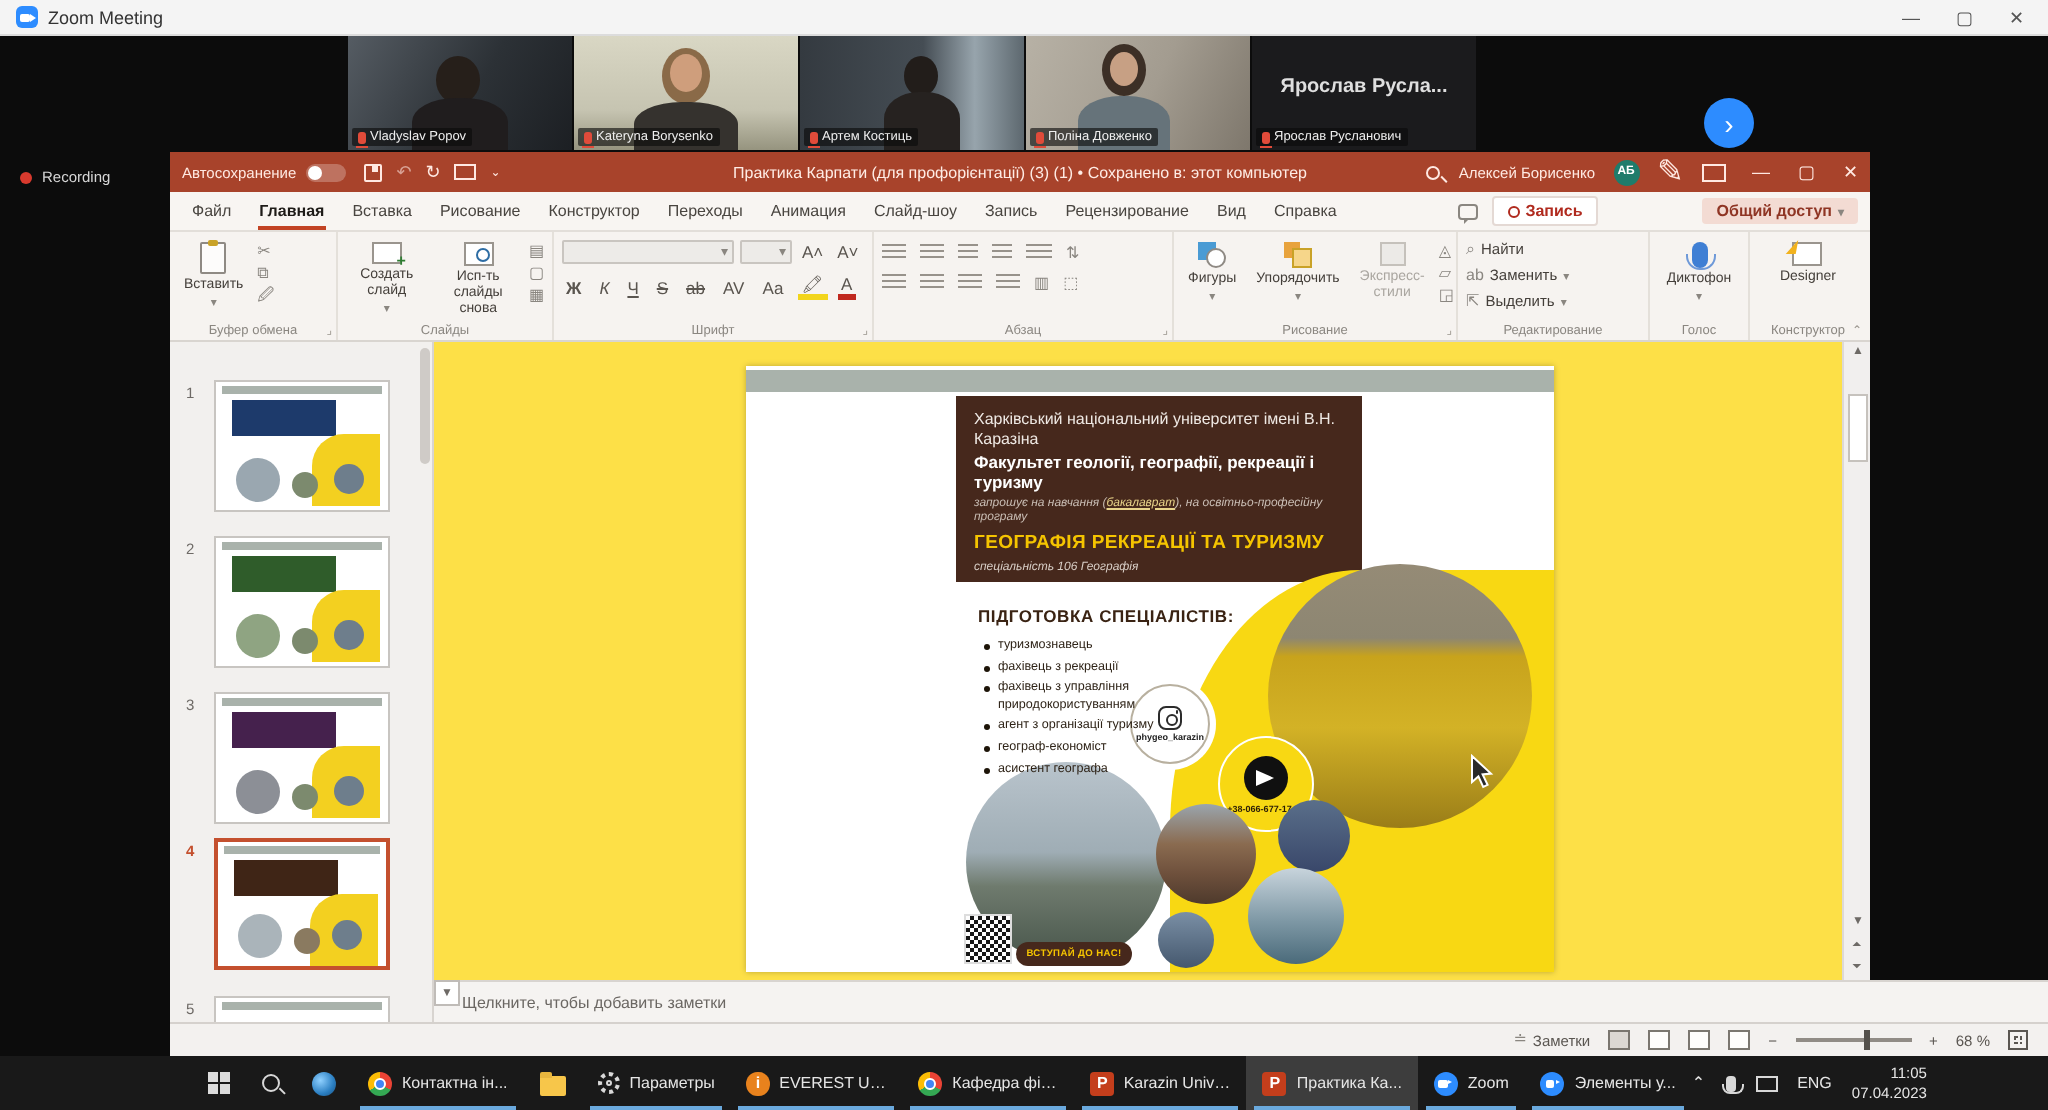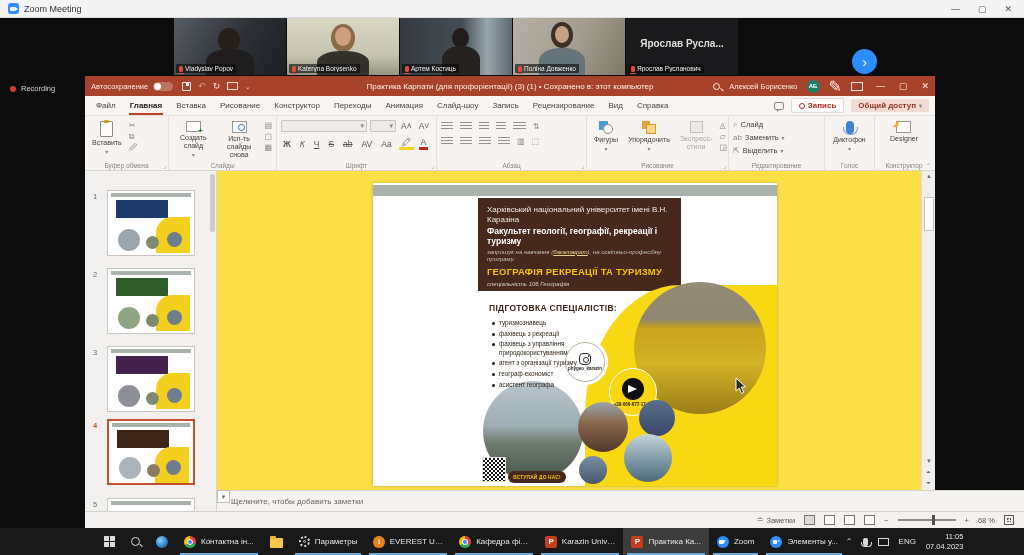--- a/index.html
+++ b/index.html
@@ -49,21 +49,21 @@
 
   .ppt-tabs { height:20px; background:#f8f5f2; border-bottom:1px solid #e2ded9; display:flex; align-items:stretch; padding-left:4px; }
   .tab { font-size:8px; color:#494540; display:flex; align-items:center; padding:0 7px; position:relative; }
   .tab.active { color:#1e1b18; font-weight:bold; }
   .tab.active::after { content:""; position:absolute; left:6px; right:6px; bottom:0; height:2.5px; background:#c24324; }
   .tabs-right { margin-left:auto; display:flex; align-items:center; gap:7px; padding-right:6px; }
   .cmnt { width:10px; height:8px; border:1px solid #8a8680; border-radius:2px; position:relative; }
   .cmnt::after { content:""; position:absolute; left:2px; bottom:-3px; border-top:3px solid #8a8680; border-right:3px solid transparent; }
   .recbtn { display:flex; align-items:center; gap:3px; font-size:8px; color:#b02a1e; font-weight:bold; border:1px solid #e4d9d4; background:#fff; border-radius:2px; padding:2px 7px; }
   .recbtn .dot { width:6px; height:6px; border:1.5px solid #b02a1e; border-radius:50%; }
-  .sharebtn { display:flex; align-items:center; gap:3px; font-size:8px; color:#8f3524; font-weight:bold; background:#f3dbd3; border-radius:2px; padding:2px 7px; }
+  .sharebtn { display:flex; align-items:center; gap:3px; font-size:8px; color:#8f3524; font-weight:bold; background:#f3dbd3; border-radius:2px; padding:2px 7px;margin-left:45px; }
 
   .ribbon { height:55px; display:flex; background:#f6f3f0; border-bottom:1px solid #d9d5d0; }
   .grp { position:relative; border-right:1px solid #e4e0da; height:100%; padding:4px 4px 10px 4px; display:flex; gap:4px; }
   .glabel { position:absolute; bottom:1px; left:0; right:0; text-align:center; font-size:6.5px; color:#8a8680; }
   .bigbtn { display:flex; flex-direction:column; align-items:center; justify-content:flex-start; font-size:7px; color:#443f3a; text-align:center; gap:2px; padding:1px 3px; line-height:1.15; }
   .mini-col { display:flex; flex-direction:column; gap:3px; padding-top:2px; }
   .mi { font-size:8px; color:#8a8680; line-height:1; }
   .clip { width:13px; height:16px; border:1px solid #8f8a84; border-radius:1px; background:#fdfcfb; position:relative; }
   .clip::after { content:""; position:absolute; left:3px; top:-2px; width:5px; height:3px; background:#c9a227; border-radius:1px; }
   .slide-ic { width:15px; height:12px; border:1px solid #9a958e; background:#fff; position:relative; }
@@ -388,21 +388,21 @@
         <span class="mi">▱</span>
         <span class="mi">◲</span>
       </div>
       <span class="glabel">Рисование</span>
       <span class="launcher">⌟</span>
     </div>
 
     <div class="grp" style="width:96px;flex-direction:column;gap:1px;">
       <div class="edit-row">
           <span class="mi">⌕</span>
-          <span>Слайд</span>
+          <span>Найти</span>
         </div>
       <div class="edit-row">
           <span class="mi">ab</span>
           <span>Заменить</span>
           <span class="chev">▾</span>
         </div>
       <div class="edit-row">
           <span class="mi">⇱</span>
           <span>Выделить</span>
           <span class="chev">▾</span>

